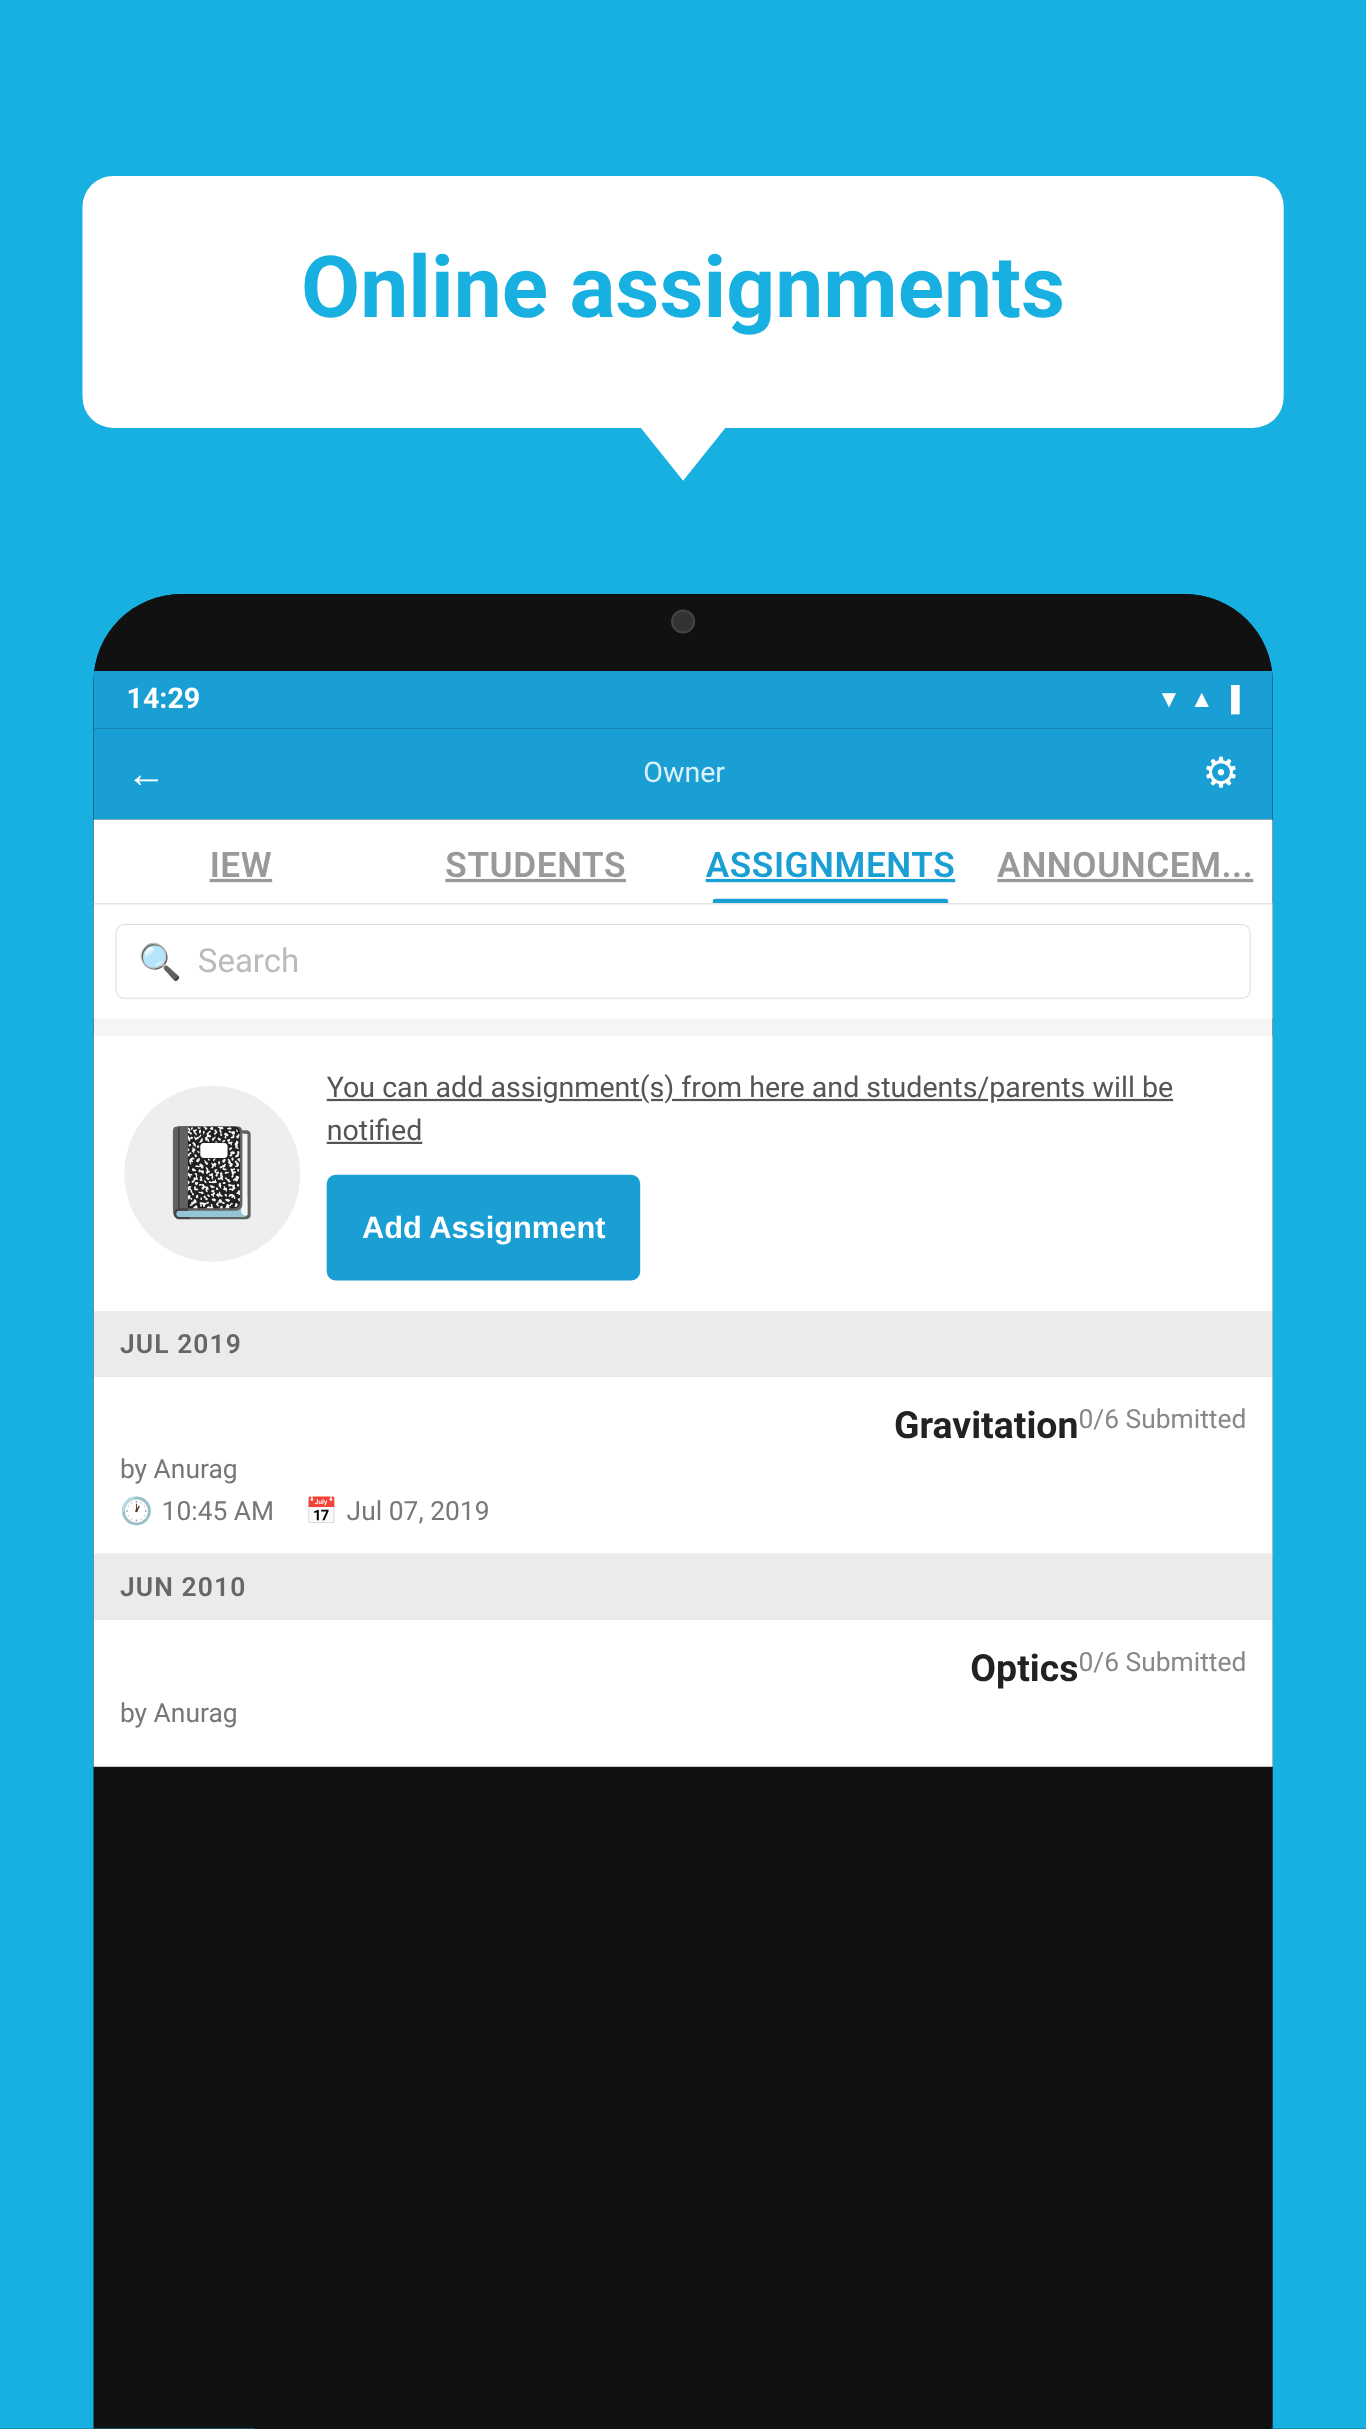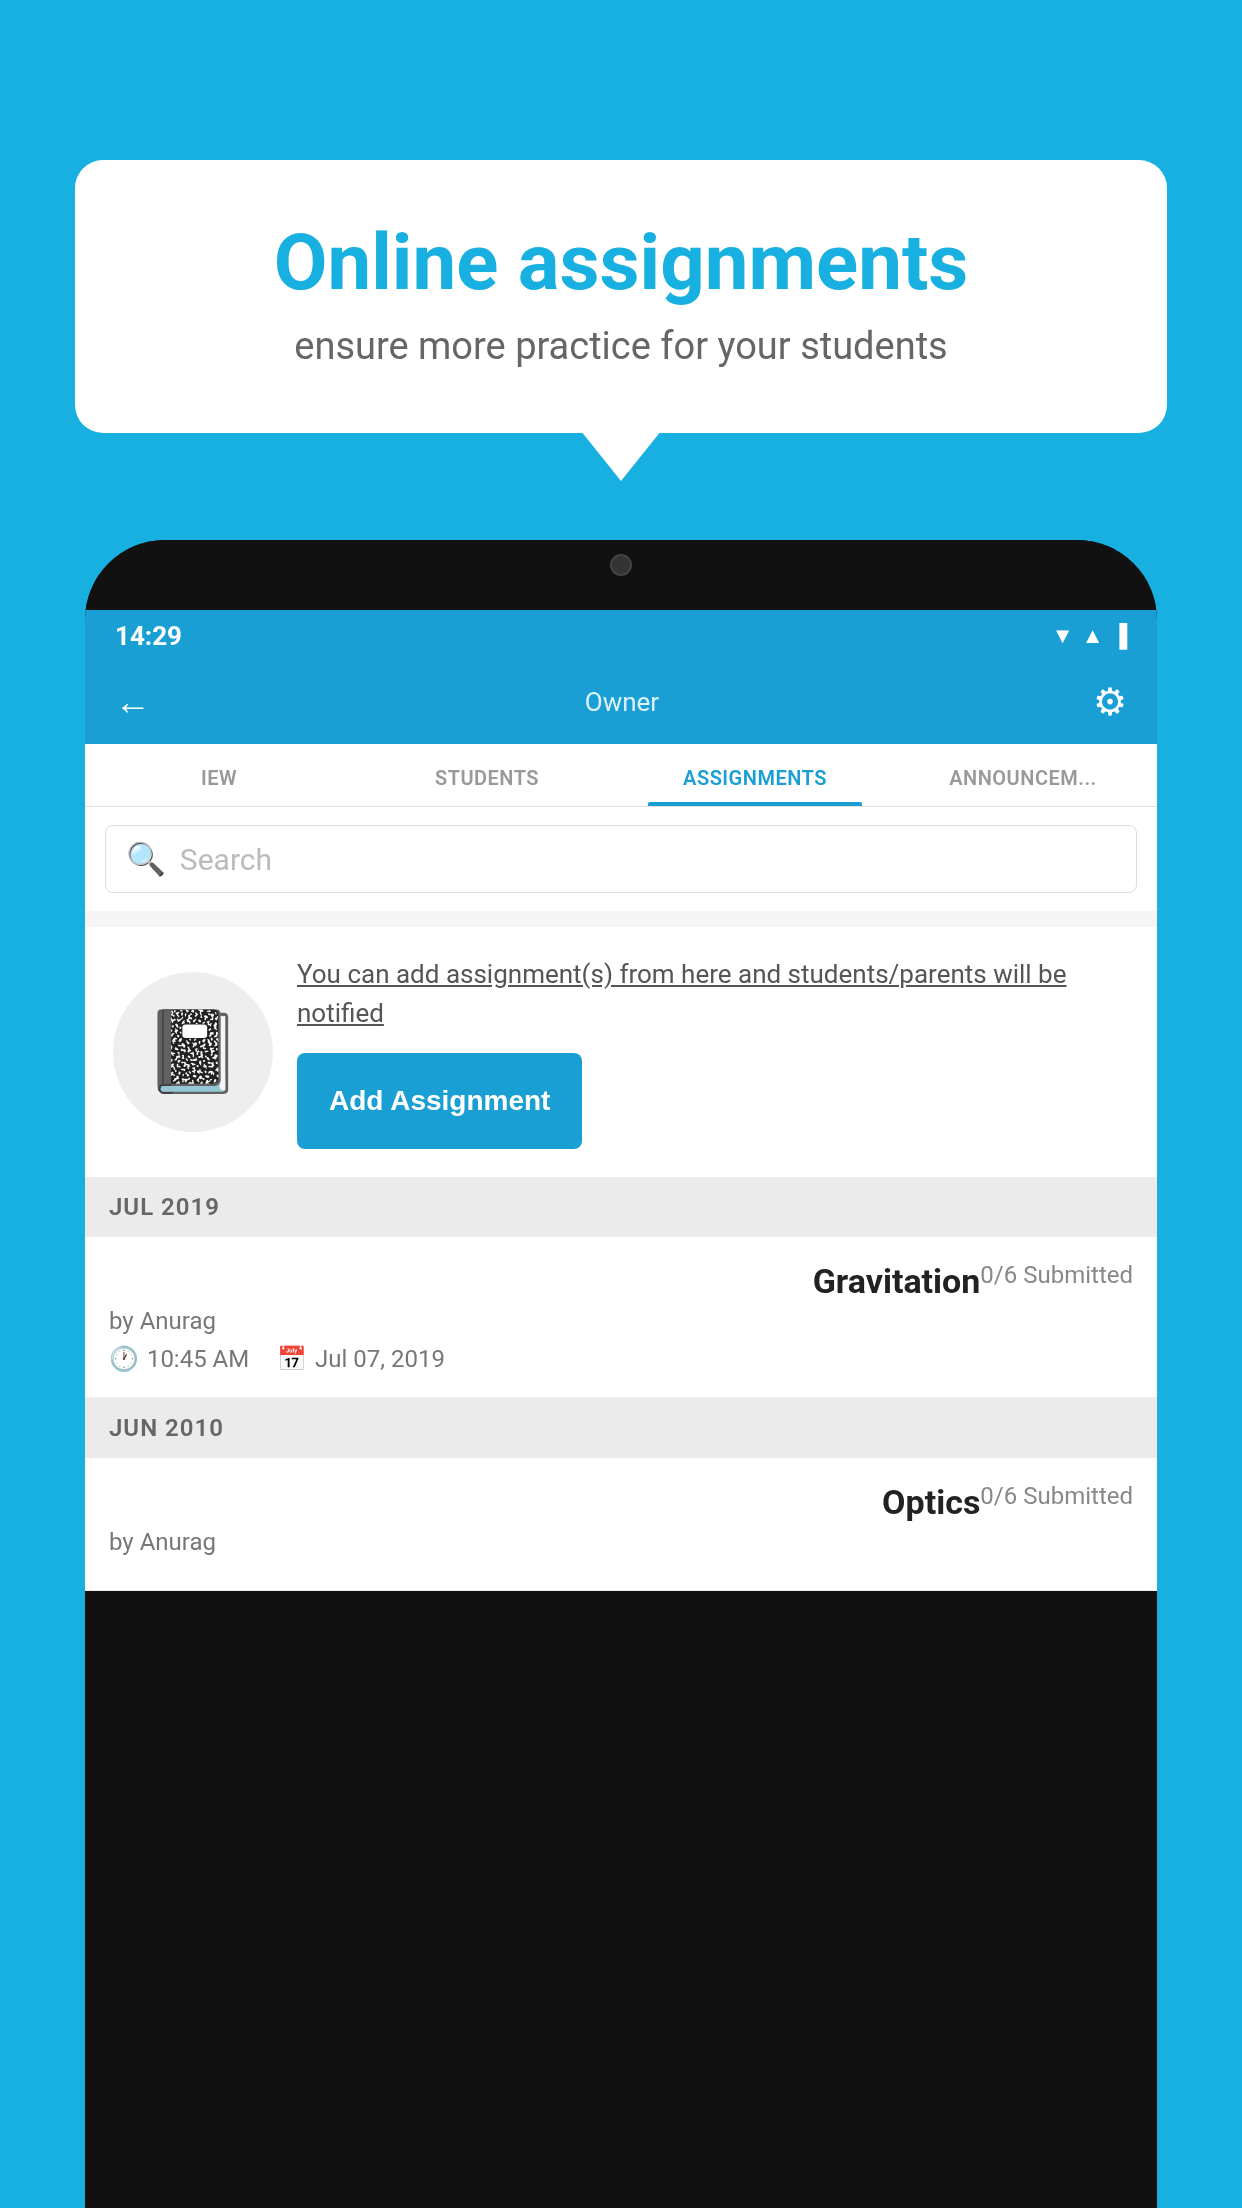--- a/index.html
+++ b/index.html
@@ -148,26 +148,27 @@
     .tab-bar {
       background: white;
       display: flex;
       border-bottom: 1px solid #e0e0e0;
       overflow: hidden;
     }
     .tab-item {
       flex: 1;
       text-align: center;
       padding: 22px 8px 16px;
-      font-size: 20px;
+      font-size: 32px;
       font-weight: 600;
       color: #999;
       letter-spacing: 0.5px;
       position: relative;
       cursor: pointer;
+      text-decoration: underline;
     }
     .tab-item.active {
       color: #1a9fd4;
     }
     .tab-item.active::after {
       content: '';
       position: absolute;
       bottom: 0;
       left: 10%;
       right: 10%;
@@ -303,21 +304,20 @@
       background: #f5f5f5;
       overflow: hidden;
     }
   </style>
 </head>
 <body>
 
 <div class="speech-bubble-container">
   <div class="speech-bubble">
     <div class="speech-bubble-title">Online assignments</div>
-    <div class="speech-bubble-subtitle">ensure more practice for your students</div>
   </div>
 </div>
 
 <div class="phone-frame">
 
   <div class="phone-notch-area">
     <div class="phone-notch">
       <div class="phone-camera"></div>
     </div>
   </div>

